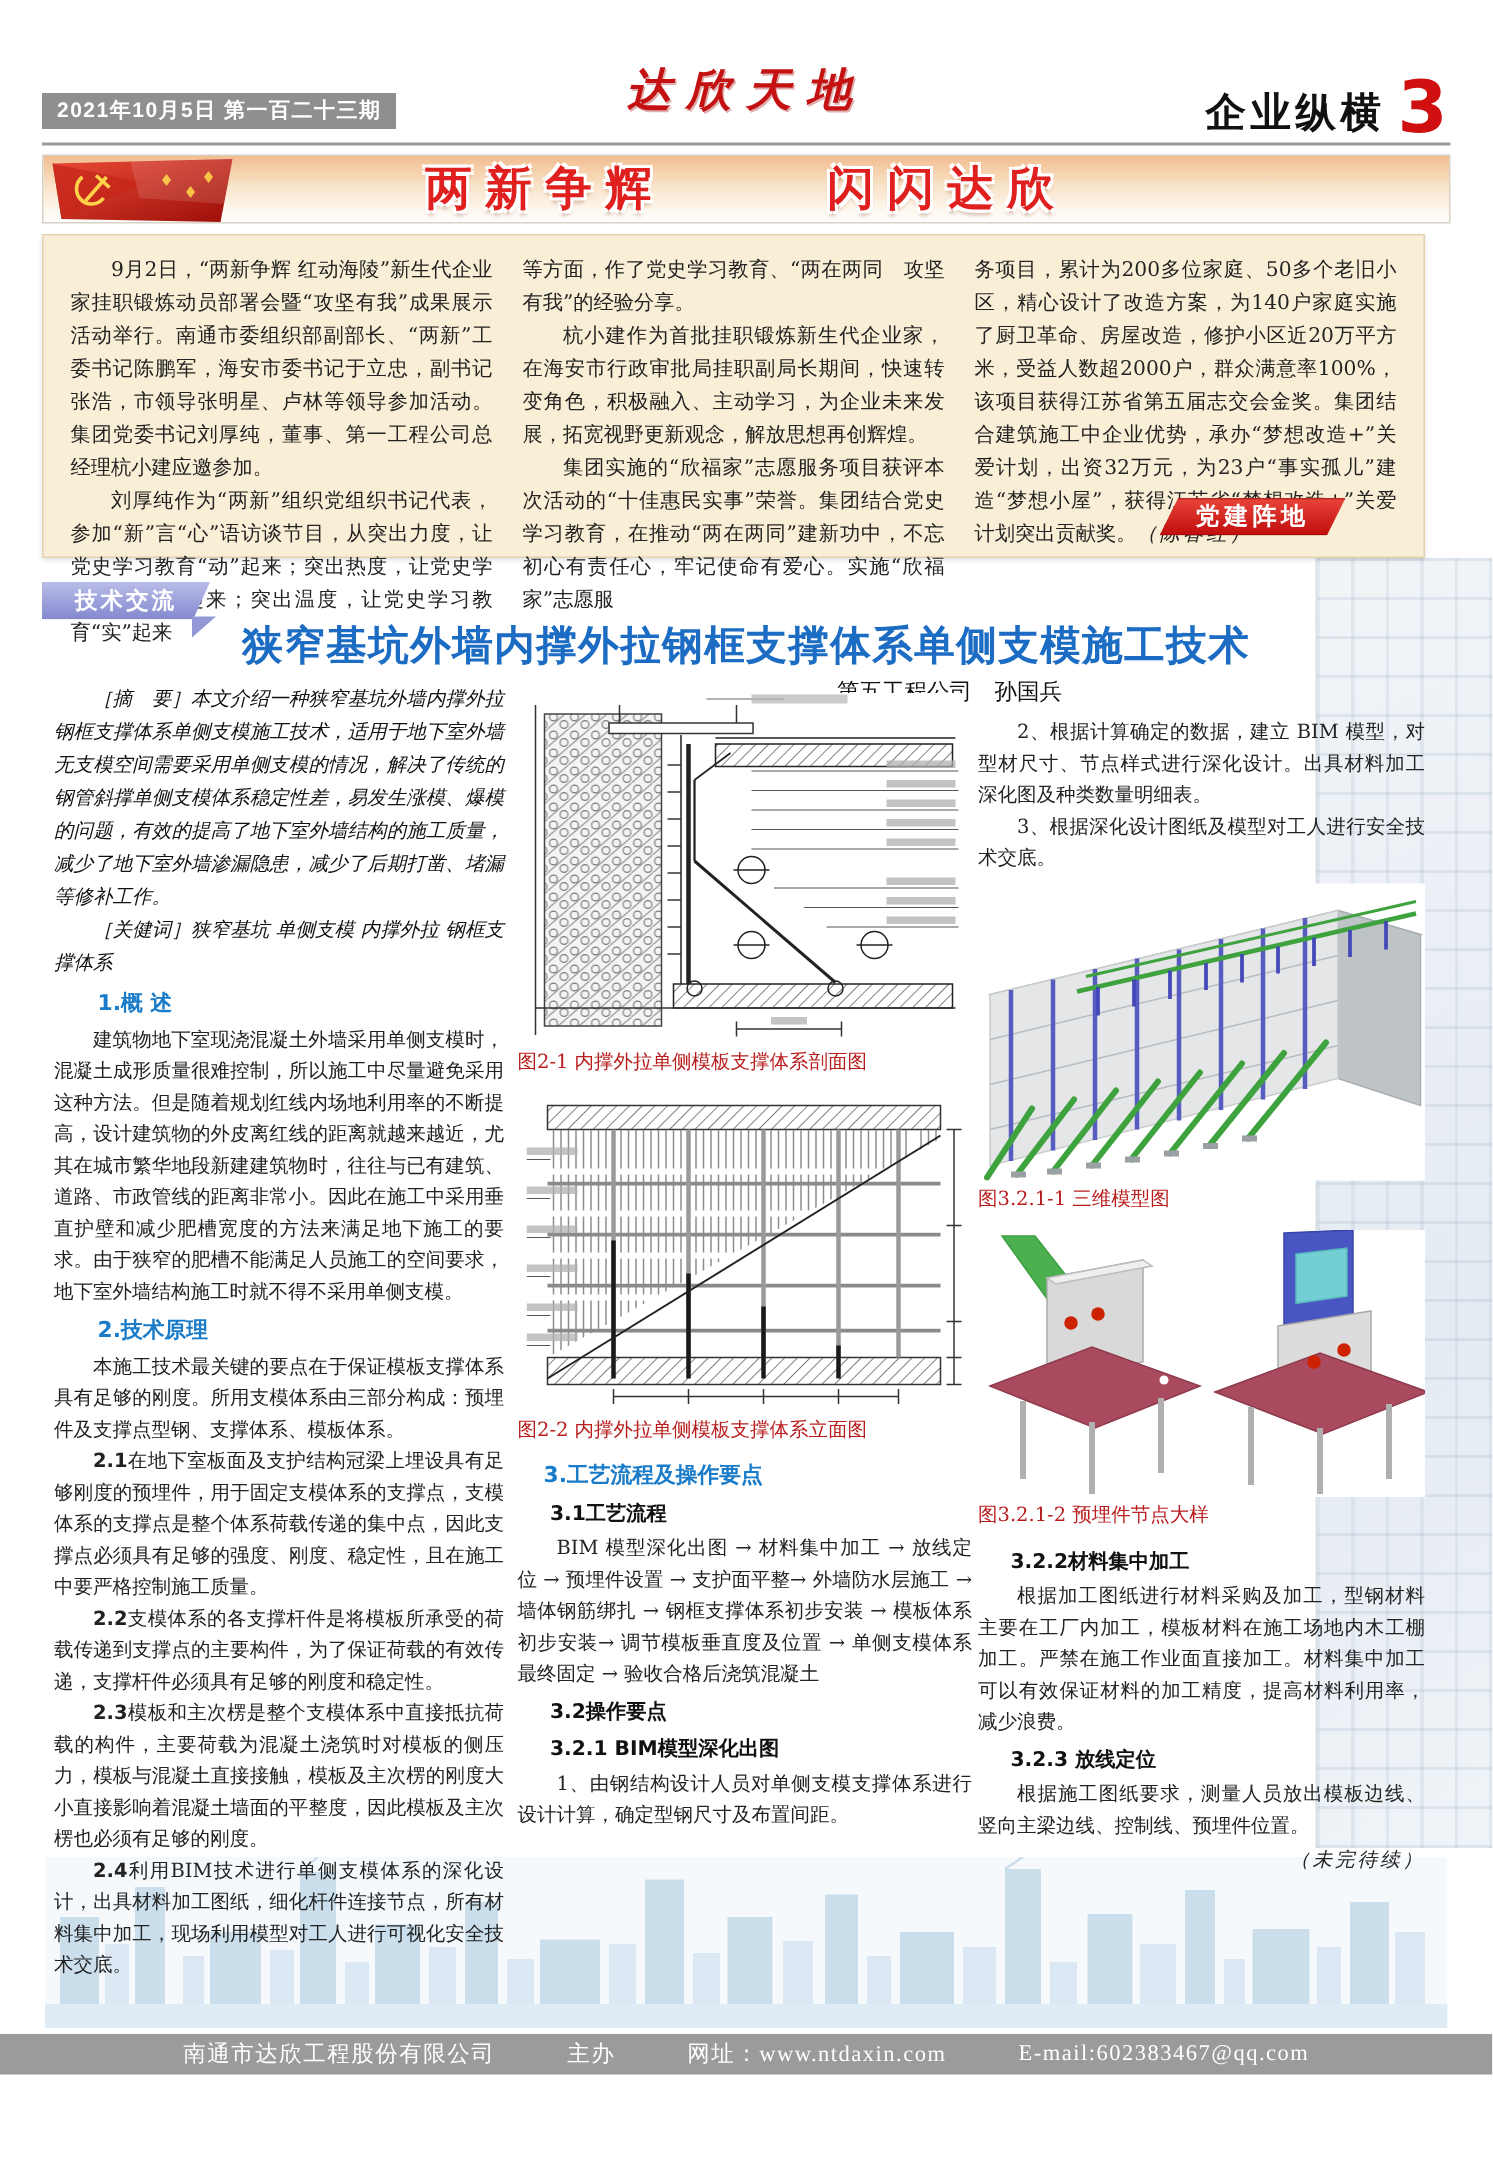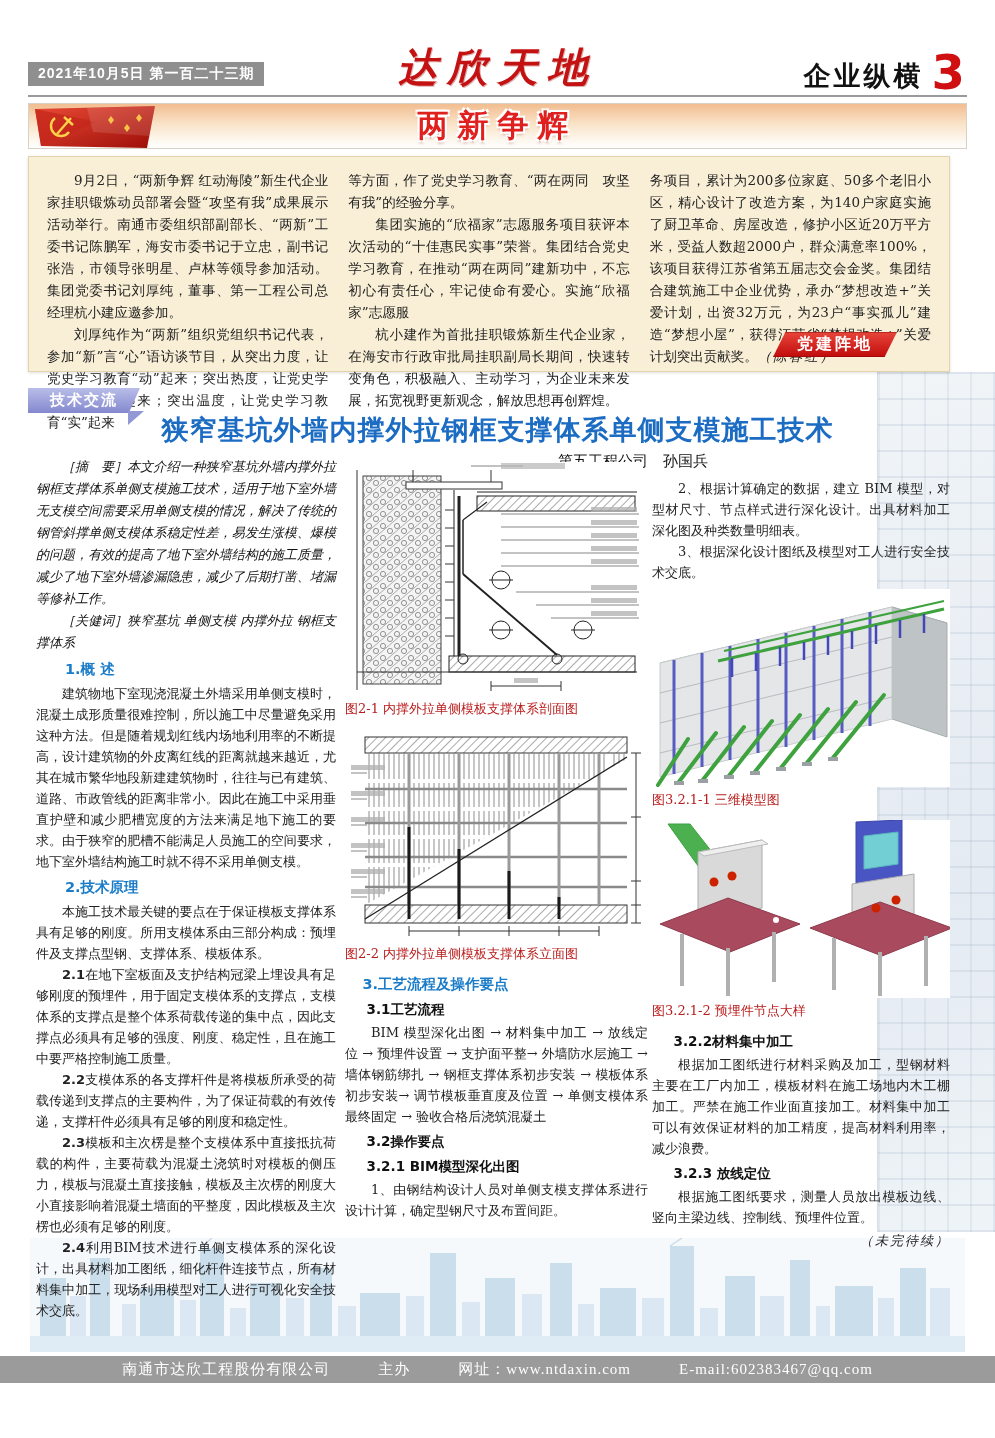--- a/index.html
+++ b/index.html
@@ -13,40 +13,40 @@
       repeating-linear-gradient(0deg, rgba(140,160,185,.20) 0 2px, transparent 2px 26px),
       repeating-linear-gradient(90deg, rgba(140,160,185,.16) 0 2px, transparent 2px 23px),
       linear-gradient(160deg,#f0f4f8 0%,#e2e9f1 60%,#eef3f8 100%);
     border-left:1px solid #d5dbe2; opacity:.9; }
   .bg-skyline { position:absolute; left:30px; top:1238px; width:935px; height:114px; z-index:0; opacity:.9; }
 
   
   .date-box { position:absolute; left:28px; top:62px; background:#8f8f8f; color:#fff;
     font-family:"Liberation Sans",sans-serif; font-size:14px; font-weight:bold; padding:3px 10px; letter-spacing:1px; }
   .masthead { position:absolute; left:0; right:0; top:40px; text-align:center; color:#c41212;
-    font-size:40px; font-weight:bold; font-style:italic; letter-spacing:10px;
+    font-size:30px; font-weight:bold; font-style:italic; letter-spacing:10px;
     font-family:"DejaVu Serif",serif; text-shadow:1px 1px 0 rgba(160,20,20,.35); }
   .section-box { position:absolute; right:30px; top:52px; display:flex; align-items:flex-end; gap:8px; }
   .section-name { font-size:27px; font-weight:bold; color:#111; letter-spacing:3px; line-height:1; padding-bottom:4px; }
   .page-no { font-size:48px; font-weight:bold; color:#d01010; line-height:.85; font-family:"DejaVu Sans",sans-serif; }
   .head-rule { position:absolute; left:28px; right:28px; top:95px; height:2px; background:#9a9a9a; }
 
   
   .banner { position:absolute; left:28px; right:28px; top:103px; height:46px; border:1px solid #d8d2c6;
     background:linear-gradient(180deg,#f2bd90 0%,#f9e3c8 45%,#fdf6ec 80%,#fff 100%);
     display:flex; align-items:center; }
   .emblem { position:absolute; left:4px; top:2px; }
   .banner-headline { width:100%; display:flex; justify-content:center; gap:108px;
     font-family:"DejaVu Sans","Liberation Sans",sans-serif; font-size:31px; font-weight:900; color:#e01f1f; letter-spacing:9px;
     text-shadow:-2px -2px 0 #fff,2px -2px 0 #fff,-2px 2px 0 #fff,2px 2px 0 #fff,0 3px 3px rgba(120,40,0,.35); }
 
   
   .party-box { position:absolute; left:28px; top:156px; width:922px; height:216px; z-index:1;
     background:#f9efd6; border:1px solid #e2d3ae; box-shadow:0 1px 3px rgba(0,0,0,.12);
-    padding:12px 18px; display:flex; gap:20px; }
+    padding:12px 18px; display:flex; gap:20px;justify-content:flex-end; }
   .party-col { flex:1; font-size:13.5px; line-height:22px; text-align:justify; color:#222; }
   .party-col p { text-indent:2em; }
   .party-col p.noindent { text-indent:0; }
   .byline { font-style:italic; letter-spacing:2px; }
   .badge { position:absolute; right:52px; bottom:14px; width:124px; height:25px;
     background:linear-gradient(180deg,#e8453a,#c00c0c); color:#fff; font-family:"DejaVu Sans",sans-serif;
     font-size:16px; font-weight:bold; letter-spacing:3px; display:flex; align-items:center; justify-content:center;
     clip-path:polygon(10% 0,100% 0,90% 100%,0 100%); box-shadow:inset 0 0 0 1px rgba(120,0,0,.4); }
 
   
@@ -157,32 +157,33 @@
         <line x1="31" y1="11" x2="40" y2="19"></line>
       </g>
       <g fill="#ffd24a" opacity="0.9">
         <polygon points="78,10 81,14 78,18 75,14"></polygon>
         <polygon points="94,18 97,22 94,26 91,22"></polygon>
         <polygon points="106,8 109,12 106,16 103,12"></polygon>
       </g>
     </svg>
     <div class="banner-headline">
       <span>两新争辉</span>
+      <span>闪闪达欣</span>
     </div>
   </div>
 
   <div class="party-box">
     <div class="party-col">
       <p>9月2日，“两新争辉 红动海陵”新生代企业家挂职锻炼动员部署会暨“攻坚有我”成果展示活动举行。南通市委组织部副部长、“两新”工委书记陈鹏军，海安市委书记于立忠，副书记张浩，市领导张明星、卢林等领导参加活动。集团党委书记刘厚纯，董事、第一工程公司总经理杭小建应邀参加。</p>
       <p>刘厚纯作为“两新”组织党组织书记代表，参加“新”言“心”语访谈节目，从突出力度，让党史学习教育“动”起来；突出热度，让党史学习教育“活”起来；突出温度，让党史学习教育“实”起来</p>
     </div>
     <div class="party-col">
       <p class="noindent">等方面，作了党史学习教育、“两在两同　攻坚有我”的经验分享。</p>
+      <p>杭小建作为首批挂职锻炼新生代企业家，在海安市行政审批局挂职副局长期间，快速转变角色，积极融入、主动学习，为企业未来发展，拓宽视野更新观念，解放思想再创辉煌。</p>
       <p>集团实施的“欣福家”志愿服务项目获评本次活动的“十佳惠民实事”荣誉。集团结合党史学习教育，在推动“两在两同”建新功中，不忘初心有责任心，牢记使命有爱心。实施“欣福家”志愿服</p>
-      <p>杭小建作为首批挂职锻炼新生代企业家，在海安市行政审批局挂职副局长期间，快速转变角色，积极融入、主动学习，为企业未来发展，拓宽视野更新观念，解放思想再创辉煌。</p>
     </div>
     <div class="party-col">
       <p class="noindent"><span>务项目，累计为200多位家庭、50多个老旧小区，精心设计了改造方案，为140户家庭实施了厨卫革命、房屋改造，修护小区近20万平方米，受益人数超2000户，群众满意率100%，该项目获得江苏省第五届志交会金奖。集团结合建筑施工中企业优势，承办“梦想改造+”关爱计划，出资32万元，为23户“事实孤儿”建造“梦想小屋”，获得江苏省“梦想改造+”关爱计划突出贡献奖。</span><span class="byline">（陈春红）</span></p>
     </div>
     <div class="badge">党建阵地</div>
   </div>
 
   <div class="tech-flag">技术交流</div>
   <div class="tech-flag-tail"></div>
   <div class="tech-title">狭窄基坑外墙内撑外拉钢框支撑体系单侧支模施工技术</div>

